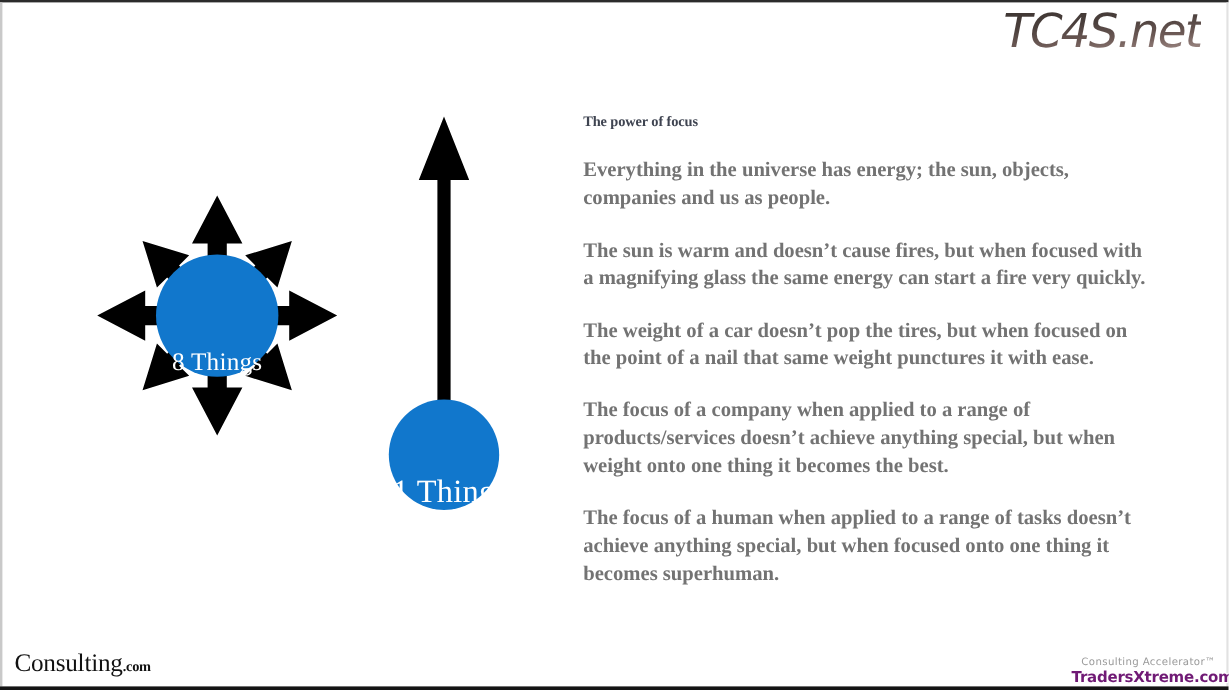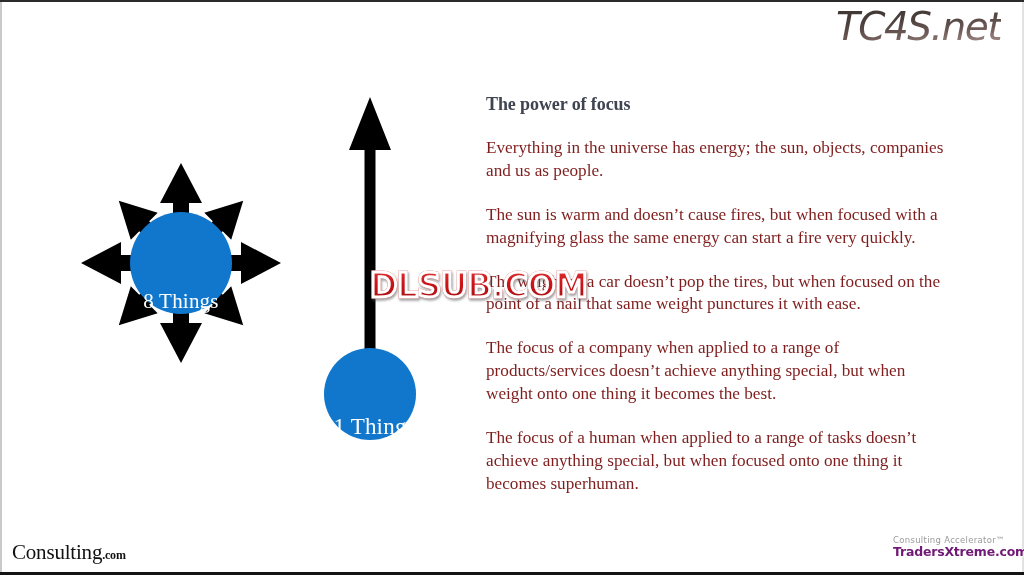--- a/index.html
+++ b/index.html
@@ -58,45 +58,46 @@
     font-size: 21px;
   }
 
   
   #arrow-one {
     position: absolute;
     left: 344px; top: 95px;
     width: 52px; height: 255px;
   }
   #circle-one {
-    left: 324px; top: 348px;
+    left: 324px; top: 333px;
     width: 92px; height: 92px;
-    font-size: 23px;
+    font-size: 27px;
   }
 
   
   #text-column {
     position: absolute;
     left: 486px; top: 94px;
     width: 470px;
   }
   #focus-heading {
     font-family: "Liberation Serif", serif;
     font-weight: bold;
-    font-size: 18px;
+    font-size: 12px;
     color: #3f4451;
     margin: 0 0 22px 0;
     letter-spacing: -.1px;
   }
   .body-par {
     font-family: "Liberation Serif", serif;
     font-size: 17.2px;
     line-height: 1.33;
-    color: #7f1d1d;
+    color: #737373;
     margin: 0 0 21px 0;
+    font-weight: bold;
   }
   .body-par:last-child { margin-bottom: 12px; }
 
   
   #wm-tc4s {
     position: absolute;
     left: 836px; top: 4px;
     font-family: "DejaVu Sans", sans-serif;
     font-weight: normal;
     font-style: italic;
@@ -121,23 +122,23 @@
     filter: drop-shadow(1px 2px 1px rgba(90,90,90,.55));
   }
   #wm-dlsub span {
     background: linear-gradient(180deg, #e23a3a 0%, #cc1418 45%, #9b0f12 100%);
     -webkit-background-clip: text;
     background-clip: text;
     color: transparent;
   }
   #wm-bottom {
     position: absolute;
-    left: 893px; top: 536px;
+    left: 893px; top: 548px;
     width: 128px;
-    text-align: left;
+    text-align: center;
   }
   #wm-accel {
     font-family: "DejaVu Sans", sans-serif;
     font-size: 8.5px;
     color: #9a9a9a;
     letter-spacing: .3px;
     display: block;
     line-height: 1.1;
   }
   #wm-traders {
@@ -226,20 +227,19 @@
     <p class="body-par">The sun is warm and doesn’t cause fires, but when focused with a magnifying glass the same energy can start a fire very quickly.</p>
     <p class="body-par">The weight of a car doesn’t pop the tires, but when focused on the point of a nail that same weight punctures it with ease.</p>
     <p class="body-par">The focus of a company when applied to a range of products/services doesn’t achieve anything special, but when weight onto one thing it becomes the best.</p>
     <p class="body-par">The focus of a human when applied to a range of tasks doesn’t achieve anything special, but when focused onto one thing it becomes superhuman.</p>
   </div>
 
   <div id="brand-logo"><span>Consulting</span><span id="brand-tld">.com</span></div>
 
   <div id="wm-tc4s">TC4S.net</div>
 
-  <div id="wm-dlsub"><span>DLSUB.COM</span></div>
 
   <div id="wm-bottom">
     <span id="wm-accel">Consulting Accelerator™</span>
     <span id="wm-traders">TradersXtreme.com</span>
   </div>
 
 </div>
 
 </body></html>

